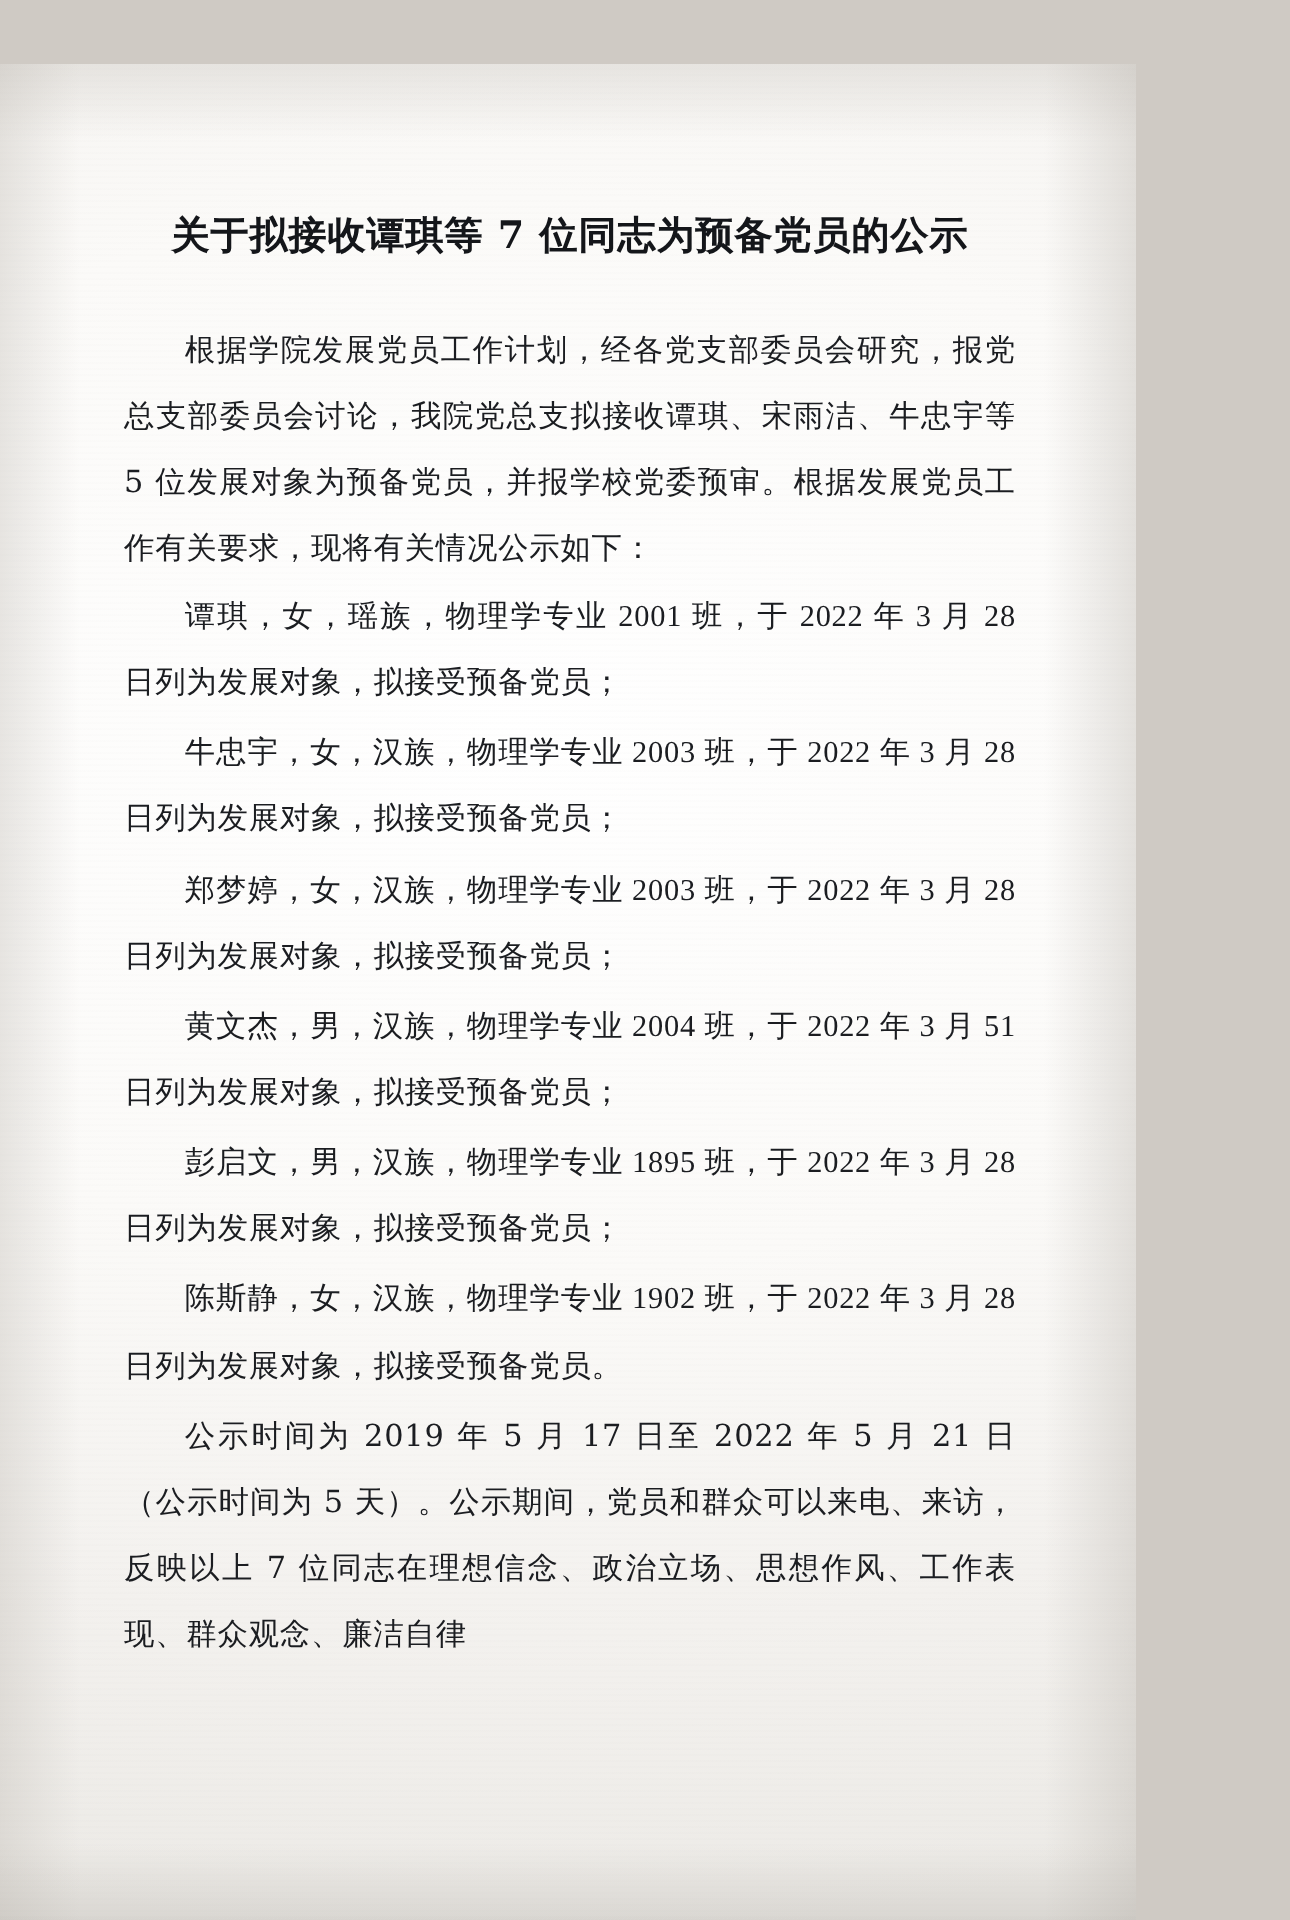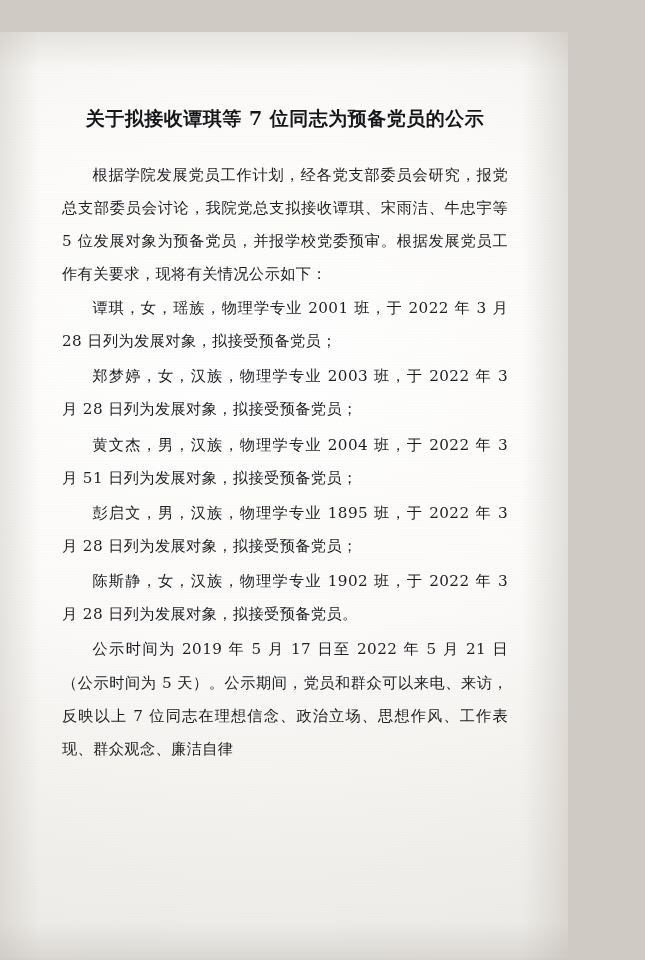--- a/index.html
+++ b/index.html
@@ -70,20 +70,21 @@
     line-height: 2.18;
     text-align: justify;
     text-justify: inter-ideograph;
     text-indent: 2em;
     margin: 0 0 1px 0;
     letter-spacing: 0.4px;
   }
 
   .para.name-entry {
     margin-bottom: 2px;
+    font-family: Liberation Serif, serif;
   }
 
   
   #grain {
     position: absolute;
     inset: 0;
     pointer-events: none;
     opacity: 0.55;
     background-image:
       repeating-linear-gradient(0deg, rgba(0,0,0,0.012) 0px, rgba(0,0,0,0.012) 1px, rgba(255,255,255,0) 1px, rgba(255,255,255,0) 3px);
@@ -94,20 +95,21 @@
 <body>
 
 <div id="page">
   <div id="paper-shade"></div>
 
   <div id="content">
     <h1 class="doc-title">关于拟接收谭琪等 7 位同志为预备党员的公示</h1>
 
     <p class="para">根据学院发展党员工作计划，经各党支部委员会研究，报党总支部委员会讨论，我院党总支拟接收谭琪、宋雨洁、牛忠宇等 5 位发展对象为预备党员，并报学校党委预审。根据发展党员工作有关要求，现将有关情况公示如下：</p>
     <p class="para name-entry">谭琪，女，瑶族，物理学专业 2001 班，于 2022 年 3 月 28 日列为发展对象，拟接受预备党员；</p>
+    <p class="para name-entry">牛忠宇，女，汉族，物理学专业 2003 班，于 2022 年 3 月 28 日列为发展对象，拟接受预备党员；</p>
     <p class="para name-entry">郑梦婷，女，汉族，物理学专业 2003 班，于 2022 年 3 月 28 日列为发展对象，拟接受预备党员；</p>
     <p class="para name-entry">黄文杰，男，汉族，物理学专业 2004 班，于 2022 年 3 月 51 日列为发展对象，拟接受预备党员；</p>
     <p class="para name-entry">彭启文，男，汉族，物理学专业 1895 班，于 2022 年 3 月 28 日列为发展对象，拟接受预备党员；</p>
     <p class="para name-entry">陈斯静，女，汉族，物理学专业 1902 班，于 2022 年 3 月 28 日列为发展对象，拟接受预备党员。</p>
     <p class="para">公示时间为 2019 年 5 月 17 日至 2022 年 5 月 21 日（公示时间为 5 天）。公示期间，党员和群众可以来电、来访，反映以上 7 位同志在理想信念、政治立场、思想作风、工作表现、群众观念、廉洁自律</p>
   </div>
 
   <div id="grain"></div>
   <div id="bottom-shadow"></div>
 </div>

